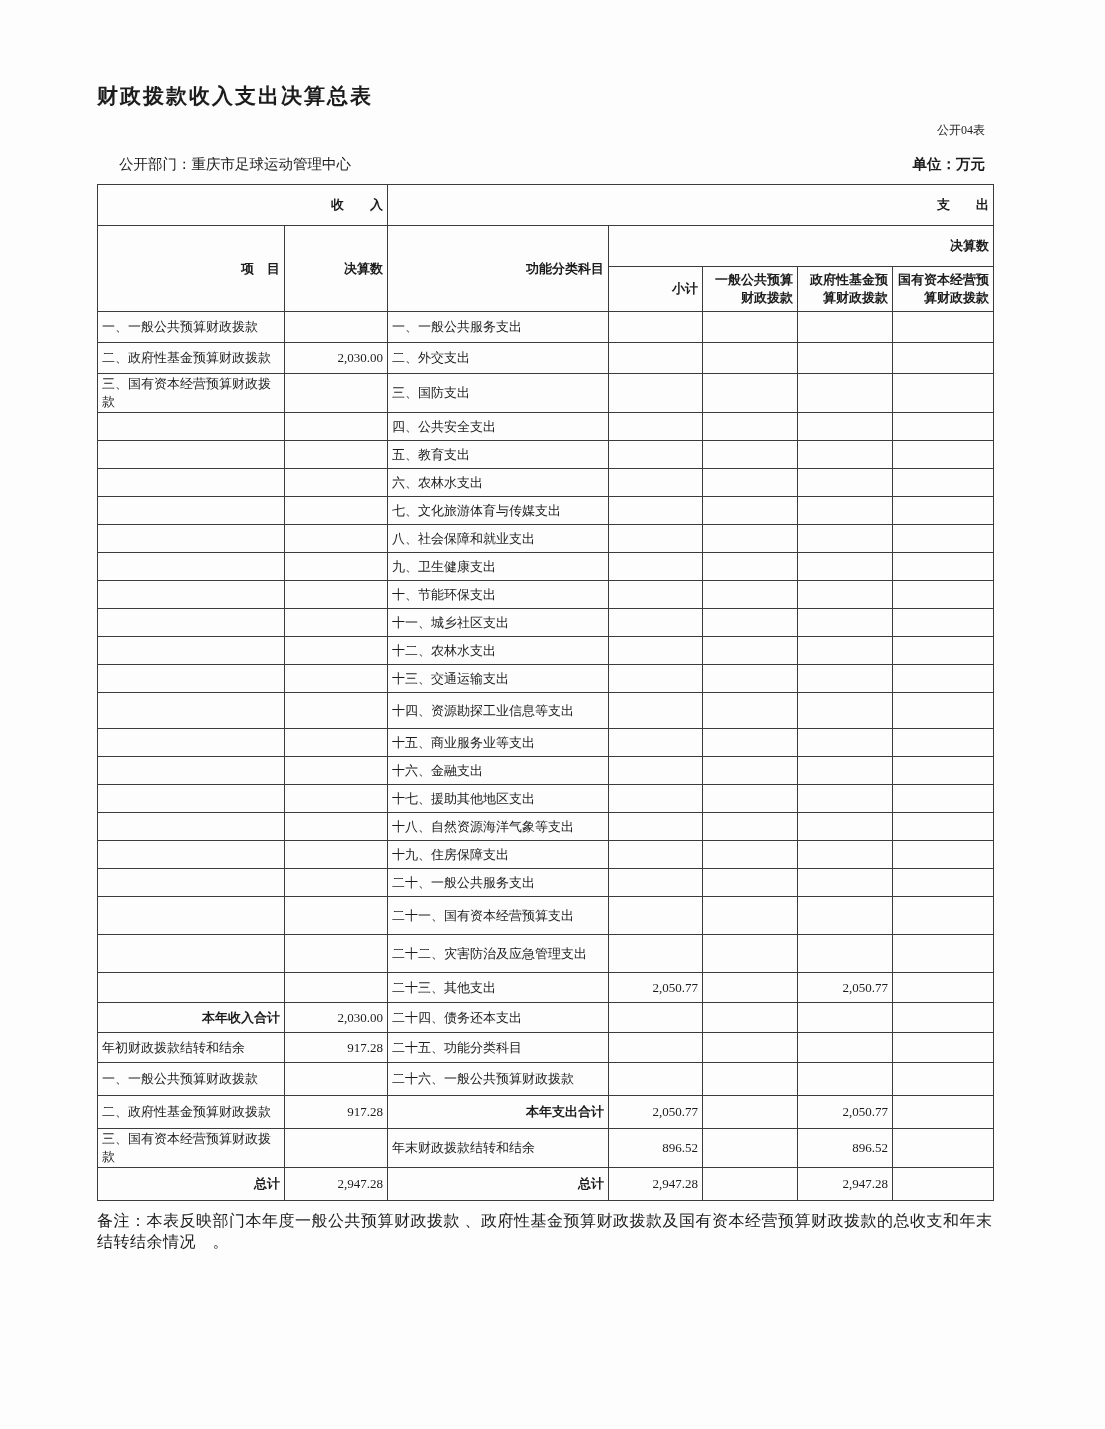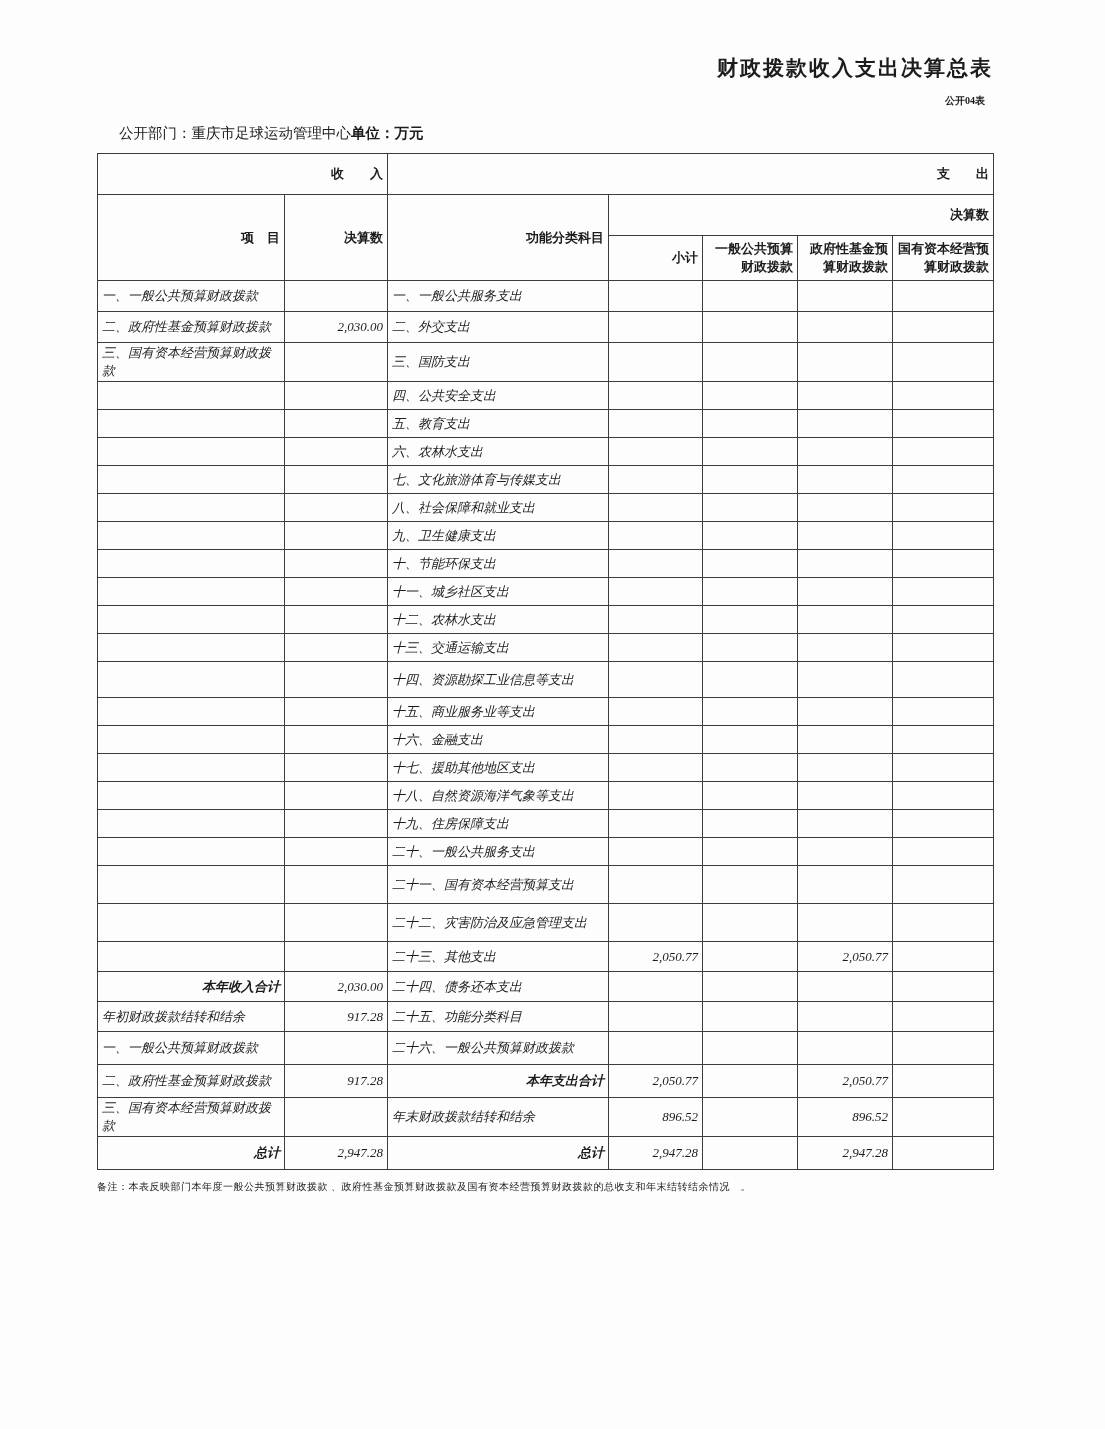--- a/index.html
+++ b/index.html
@@ -4,34 +4,33 @@
 <style>
   html,body{margin:0;padding:0;}
   body{
     width:1105px;height:1429px;
     background:#fdfdfd;
     color:#1c1c1c;
     font-family:"Liberation Serif","DejaVu Serif",serif;
   }
   .content{width:896px;margin-left:97px;position:relative;}
   .page-title{
-    margin:0;padding-top:54px;
-    text-align:right;
+    margin:0;padding-top:82px;
+    text-align:left;
     font-size:21px;font-weight:bold;
     letter-spacing:2px;
   }
   .code-line{
     text-align:right;
-    font-size:10px;
+    font-size:12px;
     margin-top:12px;
     padding-right:8px;
-    font-weight:bold;
   }
   .meta-line{
-    display:flex;justify-content:flex-start;align-items:flex-end;
+    display:flex;justify-content:space-between;align-items:flex-end;
     font-size:14.5px;
     margin-top:16px;margin-bottom:10px;
   }
   .meta-line .dept{padding-left:22px;}
   .meta-line .unit{padding-right:8px;font-weight:bold;}
   table.budget{
     border-collapse:collapse;
     table-layout:fixed;
     width:896px;
   }
@@ -45,32 +44,32 @@
   }
   thead th{
     font-weight:bold;
     text-align:right;
     line-height:1.35;
   }
   thead tr:nth-child(1){height:41px;}
   thead tr:nth-child(2) th{height:38px;}
   thead tr:nth-child(2) th[rowspan]{height:auto;}
   thead tr:nth-child(3){height:45px;}
-  tbody tr{height:28px;font-style:italic;}
+  tbody tr{height:28px;}
   tbody tr:nth-child(1),tbody tr:nth-child(2){height:31px;}
   tbody tr:nth-child(3){height:35px;}
   tbody tr:nth-child(14){height:36px;}
   tbody tr:nth-child(21),tbody tr:nth-child(22){height:38px;}
   tbody tr:nth-child(23),tbody tr:nth-child(24),tbody tr:nth-child(25){height:30px;}
   tbody tr:nth-child(26),tbody tr:nth-child(27),tbody tr:nth-child(28),tbody tr:nth-child(29){height:33px;}
   td.item{text-align:left;padding-left:6px;}
   td.num{text-align:right;padding-right:5px;}
   td.total-label{text-align:right;font-weight:bold;}
   .footnote{
-    font-size:10px;
+    font-size:16px;
     margin:10px 0 0 0;
     letter-spacing:0.5px;
   }
 </style>
 </head>
 <body>
 
 <div class="content">
 
   <h1 class="page-title">财政拨款收入支出决算总表</h1>

